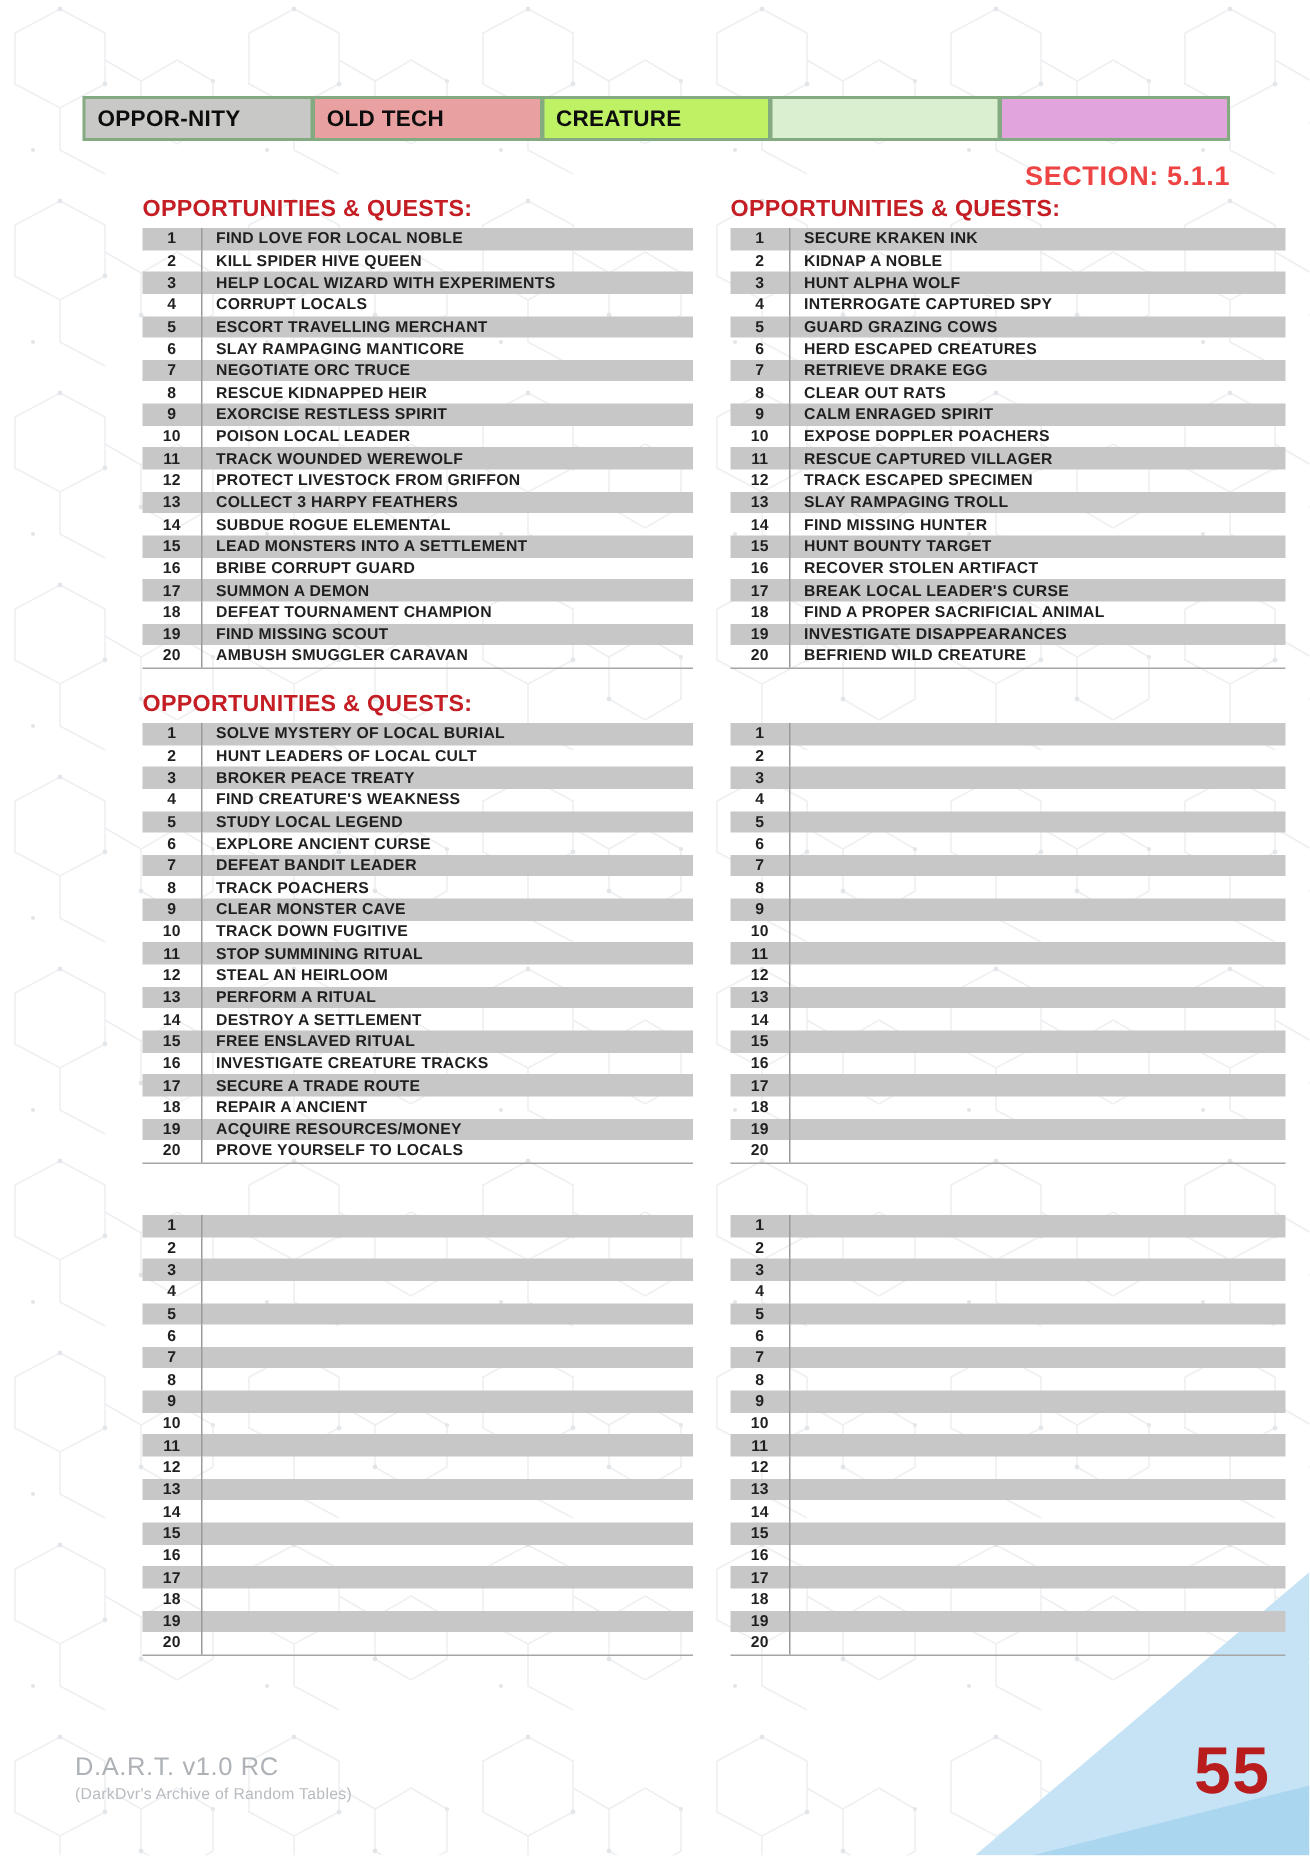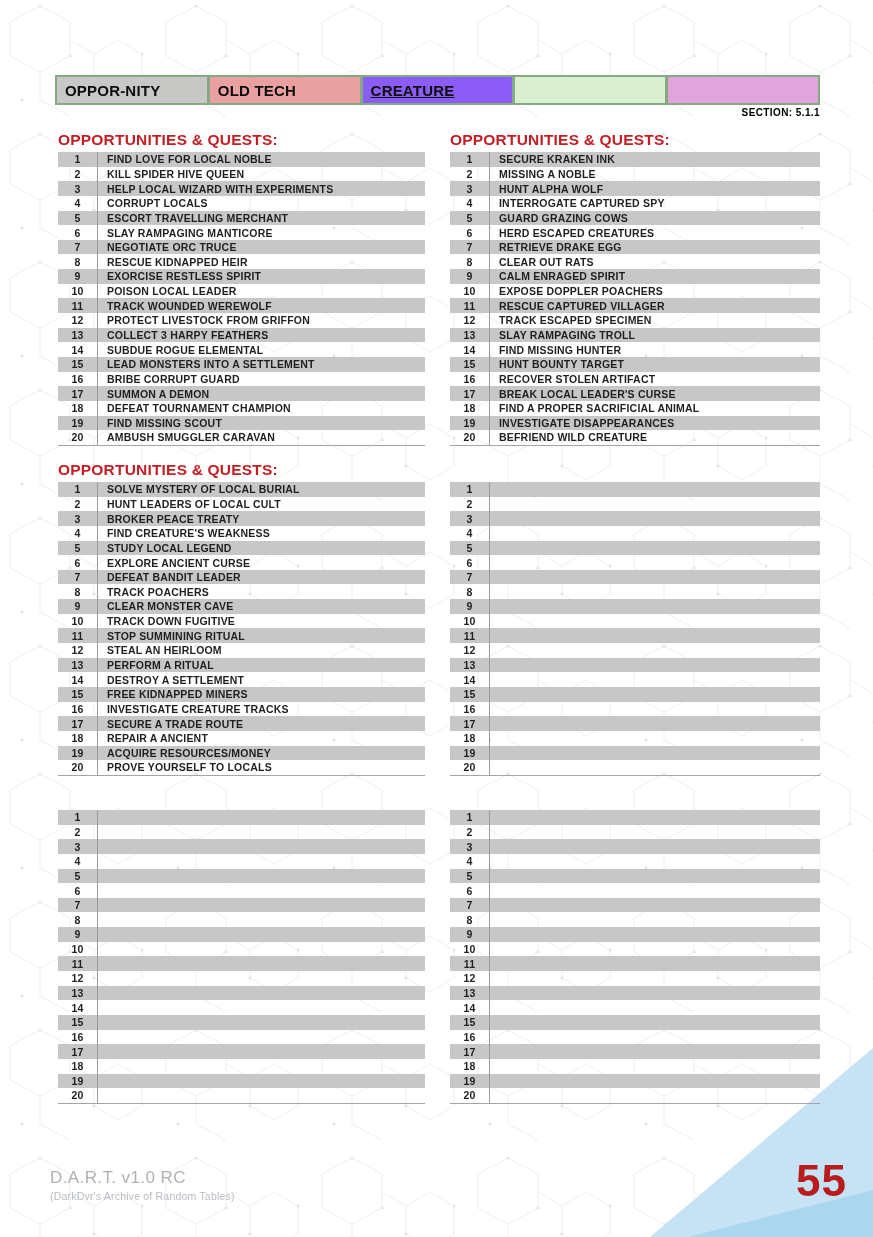--- a/index.html
+++ b/index.html
@@ -4,34 +4,34 @@
 <style>
   html,body{margin:0;padding:0;}
   body{
     width:873px;height:1237px;position:relative;overflow:hidden;
     background:#ffffff;
     font-family:"Liberation Sans","DejaVu Sans",sans-serif;
   }
   .bg-svg{position:absolute;left:0;top:0;width:873px;height:1237px;z-index:0;}
   
   .tabbar{
-    position:absolute;left:55px;top:75px;width:765px;height:30px;
+    position:absolute;left:55px;top:64px;width:765px;height:30px;
     background:#84aa82;display:flex;gap:3px;padding:2px;box-sizing:border-box;z-index:2;
   }
   .tab{
     flex:1;display:flex;align-items:center;padding-left:8px;
     font-weight:bold;font-size:15px;color:#0d0d0d;letter-spacing:0.2px;
     white-space:nowrap;overflow:hidden;
   }
   .section-label{
     position:absolute;top:107px;right:53px;z-index:2;
-    color:#000000;font-weight:bold;font-size:10px;letter-spacing:0.4px;
+    color:#ef4444;font-weight:bold;font-size:18px;letter-spacing:0.4px;
   }
   
-  .tbl{position:absolute;z-index:2;box-sizing:border-box;}
+  .tbl{position:absolute;z-index:2;box-sizing:border-box;margin-left:37px;}
   .col-left{left:58px;width:367px;}
   .col-right{left:450px;width:370px;}
   .t1,.t2{top:131px;}
   .t3{top:461px;}
   .t4{top:482px;}
   .t5,.t6{top:810px;}
   .tbl-title{
     height:16px;margin-bottom:5px;
     color:#c41e24;font-weight:bold;font-size:15.5px;letter-spacing:0.2px;
   }
@@ -76,21 +76,21 @@
         <circle cx="22" cy="100" r="1.4"></circle>
       </g>
     </pattern>
   </defs>
   <rect x="0" y="0" width="873" height="1237" fill="url(#hex)" opacity="0.75"></rect>
 </svg>
 
 <div class="tabbar" style="background: rgb(132, 170, 130);">
   <div class="tab" style="background: rgb(200, 200, 198);">OPPOR-NITY</div>
   <div class="tab" style="background: rgb(233, 160, 160);">OLD TECH</div>
-  <div class="tab" style="background: #8b5cf6; text-decoration: underline;">CREATURE</div>
+  <div class="tab" style="background: #bef264;">CREATURE</div>
   <div class="tab" style="background: rgb(217, 239, 208);"></div>
   <div class="tab" style="background: rgb(226, 164, 221);"></div>
 </div>
 
 <div class="section-label">SECTION: 5.1.1</div>
 
 <div class="tbl col-left t1">
   <div class="tbl-title">OPPORTUNITIES &amp; QUESTS:</div>
   <div class="rows">
       <div class="row">
@@ -178,21 +178,21 @@
 
 <div class="tbl col-right t2">
   <div class="tbl-title">OPPORTUNITIES &amp; QUESTS:</div>
   <div class="rows">
       <div class="row">
         <div class="num">1</div>
         <div class="txt">SECURE KRAKEN INK</div>
       </div>
       <div class="row">
         <div class="num">2</div>
-        <div class="txt">MISSING A NOBLE</div>
+        <div class="txt">KIDNAP A NOBLE</div>
       </div>
       <div class="row">
         <div class="num">3</div>
         <div class="txt">HUNT ALPHA WOLF</div>
       </div>
       <div class="row">
         <div class="num">4</div>
         <div class="txt">INTERROGATE CAPTURED SPY</div>
       </div>
       <div class="row">
@@ -316,21 +316,21 @@
       <div class="row">
         <div class="num">13</div>
         <div class="txt">PERFORM A RITUAL</div>
       </div>
       <div class="row">
         <div class="num">14</div>
         <div class="txt">DESTROY A SETTLEMENT</div>
       </div>
       <div class="row">
         <div class="num">15</div>
-        <div class="txt">FREE KIDNAPPED MINERS</div>
+        <div class="txt">FREE ENSLAVED RITUAL</div>
       </div>
       <div class="row">
         <div class="num">16</div>
         <div class="txt">INVESTIGATE CREATURE TRACKS</div>
       </div>
       <div class="row">
         <div class="num">17</div>
         <div class="txt">SECURE A TRADE ROUTE</div>
       </div>
       <div class="row">

